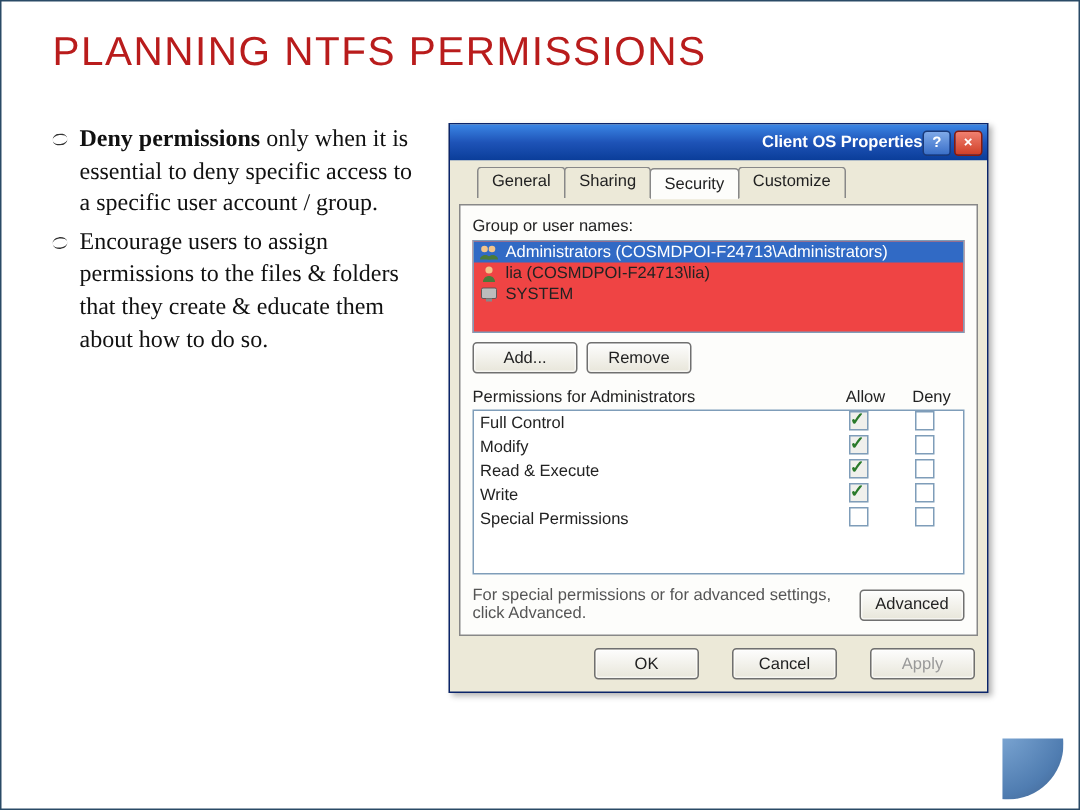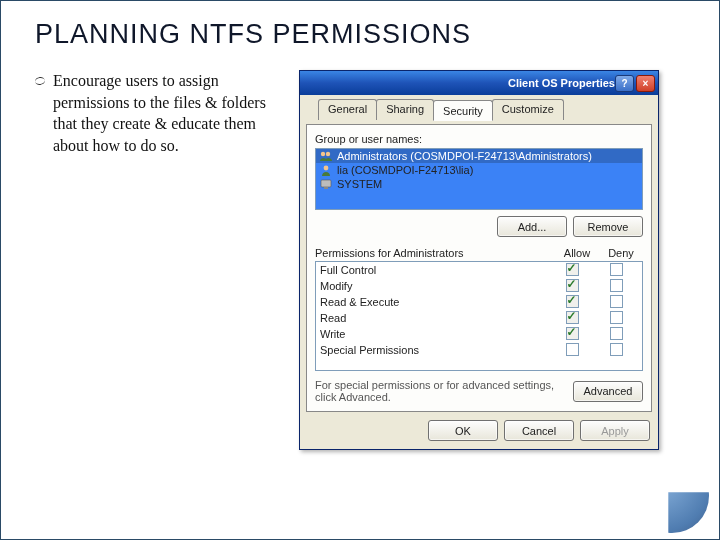--- a/index.html
+++ b/index.html
@@ -7,23 +7,23 @@
   .slide {
     width: 720px; height: 540px;
     border: 1px solid #2a4a66;
     padding: 18px 22px 12px 34px;
     position: relative;
     background: #fff;
   }
   .title {
     font-size: 27px;
     letter-spacing: 1px;
-    color: #0f172a;
+    color: #b91c1c;
     font-weight: 400;
-    margin-bottom: 20px;
+    margin-bottom: 32px;
     font-family: Arial, sans-serif;
   }
   .content-row { display: flex; gap: 14px; }
   .bullets { width: 250px; font-family: Georgia, "Times New Roman", serif; font-size: 16px; line-height: 1.35; color: #111; }
   .bullet { position: relative; padding-left: 18px; margin-bottom: 4px; }
   .bullet::before {
     content: ""; position: absolute; left: 0; top: 7px;
     width: 10px; height: 6px;
     border-top: 1.5px solid #333; border-bottom: 1.5px solid #333;
     border-radius: 50%;
@@ -65,31 +65,31 @@
     position: relative;
   }
   .tab.active { background: #fdfdfb; z-index: 2; border-color: #888; padding-top:4px; top:1px; border-bottom:1px solid #fdfdfb; }
   .tab-body {
     margin: 0 6px 6px 6px; padding: 8px;
     background: #fdfdfb; border: 1px solid #888;
     position: relative; top: 4px;
   }
   .fieldlabel { font-size: 11px; margin-bottom: 3px; }
   .listbox {
-    width: 100%; height: 62px; background: #3b82f6; border: 1px solid #7f9db9;
+    width: 100%; height: 62px; background: #ef4444; border: 1px solid #7f9db9;
     overflow: hidden;
   }
   .listrow { display: flex; align-items: center; gap: 4px; padding: 1px 3px; }
   .listrow.sel { background: #316ac5; color: #fff; }
   .grp-icon {
     width: 14px; height: 12px; 
     display:inline-flex; align-items:center; justify-content:center;
   }
   .grp-icon svg { width:14px; height:12px; }
-  .btnrow { display: flex; justify-content: flex-end; gap: 6px; margin-top: 6px; }
+  .btnrow { display: flex; justify-content: flex-start; gap: 6px; margin-top: 6px; }
   .xp-btn {
     min-width: 70px; height: 21px;
     background: linear-gradient(to bottom, #fdfdfd, #e8e6da);
     border: 1px solid #707070; border-radius: 3px;
     font-family: Tahoma, sans-serif; font-size: 11px;
     display: flex; align-items: center; justify-content: center;
     box-shadow: inset 0 0 0 1px rgba(255,255,255,.6);
   }
   .xp-btn.disabled { color: #999; }
   .perm-header { display: flex; margin-top: 10px; font-size: 11px; }
@@ -107,39 +107,42 @@
     background: #fff; border: 1px solid #7f9db9;
     position: relative;
   }
   .chk.checked::after {
     content: "✓"; position: absolute; left: 0; top: -3px;
     font-size: 12px; color: #2a7a2a; font-weight: 700;
   }
   .chk.faded { background: #f0f0ec; }
   .adv-row { display: flex; align-items: center; margin-top: 8px; gap: 8px; }
   .adv-row .adv-text { flex: 1; font-size: 11px; color: #555; }
-  .dlg-btnbar { display: flex; justify-content: flex-end; gap: 6px; padding: 6px 8px 8px; }
+  .dlg-btnbar { display: flex; justify-content: flex-end; gap: 22px; padding: 6px 8px 8px; }
   .corner-arc {
     position: absolute; right: 10px; bottom: 6px;
     width: 74px; height: 74px; border-radius: 50%;
     background: radial-gradient(circle at 35% 30%, #7aa8d8, #3c6ea8 70%, #2a4d7c);
     opacity: .9;
     clip-path: inset(45% 0 0 45%);
     pointer-events: none;
   }
 </style>
 </head>
 <body>
 
 <div class="slide">
   <div class="title">PLANNING NTFS PERMISSIONS</div>
 
   <div class="content-row">
 
     <div class="bullets">
+      <div class="bullet">
+        <span class="bold">Deny permissions</span><span> only when  it is essential to deny specific access to a specific user account / group.</span>
+      </div>
       <div class="bullet">
         <span class="bold"></span><span>Encourage users to assign permissions to the files &amp; folders that they create &amp; educate them about how to do so.</span>
       </div>
     </div>
 
     <div class="dialog">
       <div class="titlebar">
         <span>Client OS Properties</span>
         <div class="titlebar-buttons">
           <div class="tb-btn">
@@ -213,25 +216,20 @@
               <div class="pname">Modify</div>
               <div class="pcol"><span class="chk checked faded"></span></div>
               <div class="pcol"><span class="chk"></span></div>
             </div>
             <div class="perm-row">
               <div class="pname">Read &amp; Execute</div>
               <div class="pcol"><span class="chk checked faded"></span></div>
               <div class="pcol"><span class="chk"></span></div>
             </div>
             <div class="perm-row">
-              <div class="pname">Read</div>
-              <div class="pcol"><span class="chk checked faded"></span></div>
-              <div class="pcol"><span class="chk"></span></div>
-            </div>
-            <div class="perm-row">
               <div class="pname">Write</div>
               <div class="pcol"><span class="chk checked faded"></span></div>
               <div class="pcol"><span class="chk"></span></div>
             </div>
             <div class="perm-row">
               <div class="pname">Special Permissions</div>
               <div class="pcol"><span class="chk"></span></div>
               <div class="pcol"><span class="chk"></span></div>
             </div>
           </div>

